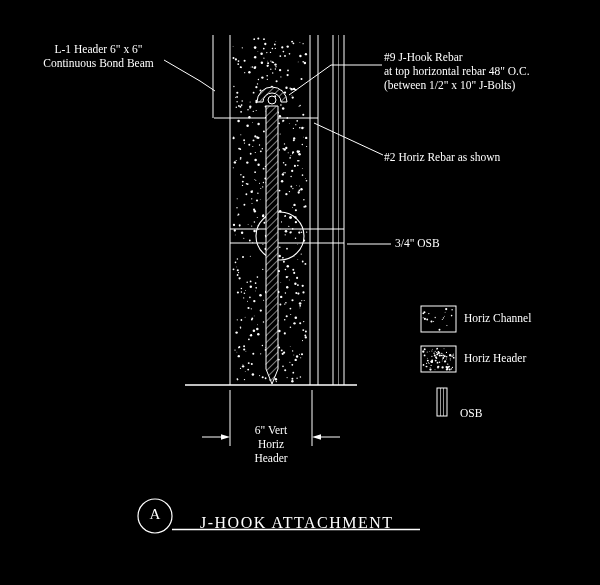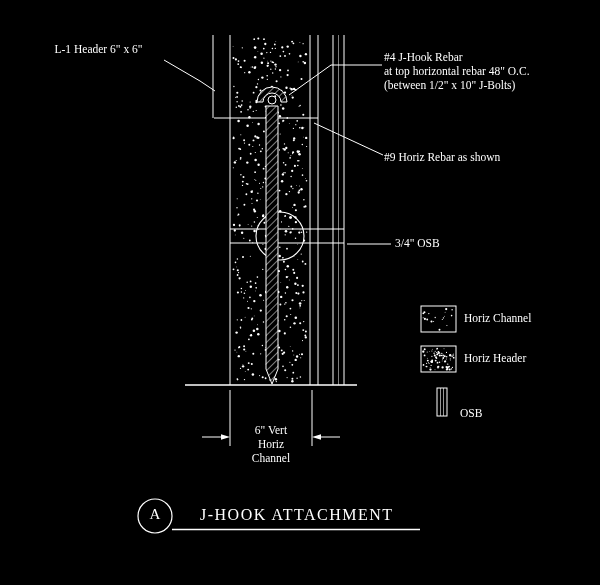--- a/index.html
+++ b/index.html
@@ -24,20 +24,21 @@
     color:#fff;
     font-size:15px;
     text-align:center;
   }
   .sheet-title{
     position:absolute;
     color:#fff;
     font-size:16px;
     letter-spacing:1.5px;
     white-space:nowrap;
+    margin-top:8px;
   }
 </style>
 </head>
 <body>
 
 <div class="canvas">
 
   <svg id="draw" width="600" height="585" viewBox="0 0 600 585">
     <defs>
       <pattern id="hatch" width="5" height="5" patternUnits="userSpaceOnUse" patternTransform="rotate(45)">
@@ -706,38 +707,39 @@
     </g>
 
     <g>
       <circle cx="155" cy="516" r="17" fill="none" stroke="#fff" stroke-width="1.2"></circle>
       <line x1="172" y1="529.5" x2="420" y2="529.5" stroke="#fff" stroke-width="1.3"></line>
     </g>
   </svg>
 
   <div class="lbl center" style="left:16px;top:42px;width:165px">
     <div>L-1 Header  6" x 6"</div>
+    <div>Continuous Bond Beam</div>
   </div>
 
   <div class="lbl" style="left:384px;top:50px">
-    <div>#4 J-Hook Rebar</div>
+    <div>#9 J-Hook Rebar</div>
     <div>at top horizontal rebar 48" O.C.</div>
     <div>(between 1/2" x 10" J-Bolts)</div>
   </div>
 
-  <div class="lbl" style="left:384px;top:150px">#9 Horiz Rebar as shown</div>
+  <div class="lbl" style="left:384px;top:150px">#2 Horiz Rebar as shown</div>
 
   <div class="lbl" style="left:395px;top:236px">3/4" OSB</div>
 
   <div class="lbl" style="left:464px;top:311px">Horiz Channel</div>
   <div class="lbl" style="left:464px;top:351px">Horiz Header</div>
   <div class="lbl" style="left:460px;top:406px">OSB</div>
 
   <div class="lbl center" style="left:231px;top:423px;width:80px">
     <div>6" Vert</div>
     <div>Horiz</div>
-    <div>Channel</div>
+    <div>Header</div>
   </div>
 
   <div class="title-letter" style="left:138px;top:506px;width:34px">A</div>
   <div class="sheet-title" style="left:200px;top:506px">J-HOOK ATTACHMENT</div>
 
 </div>
 
 </body></html>

